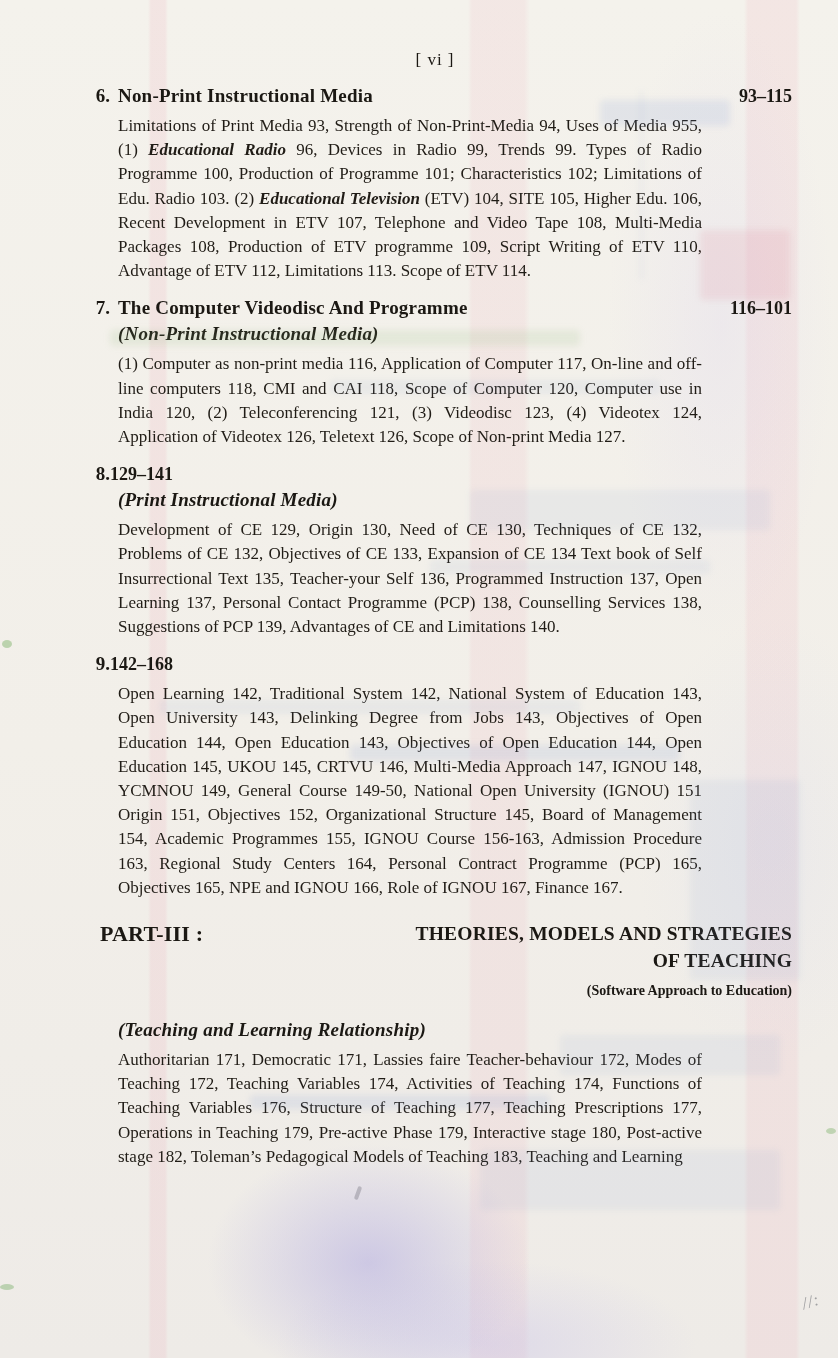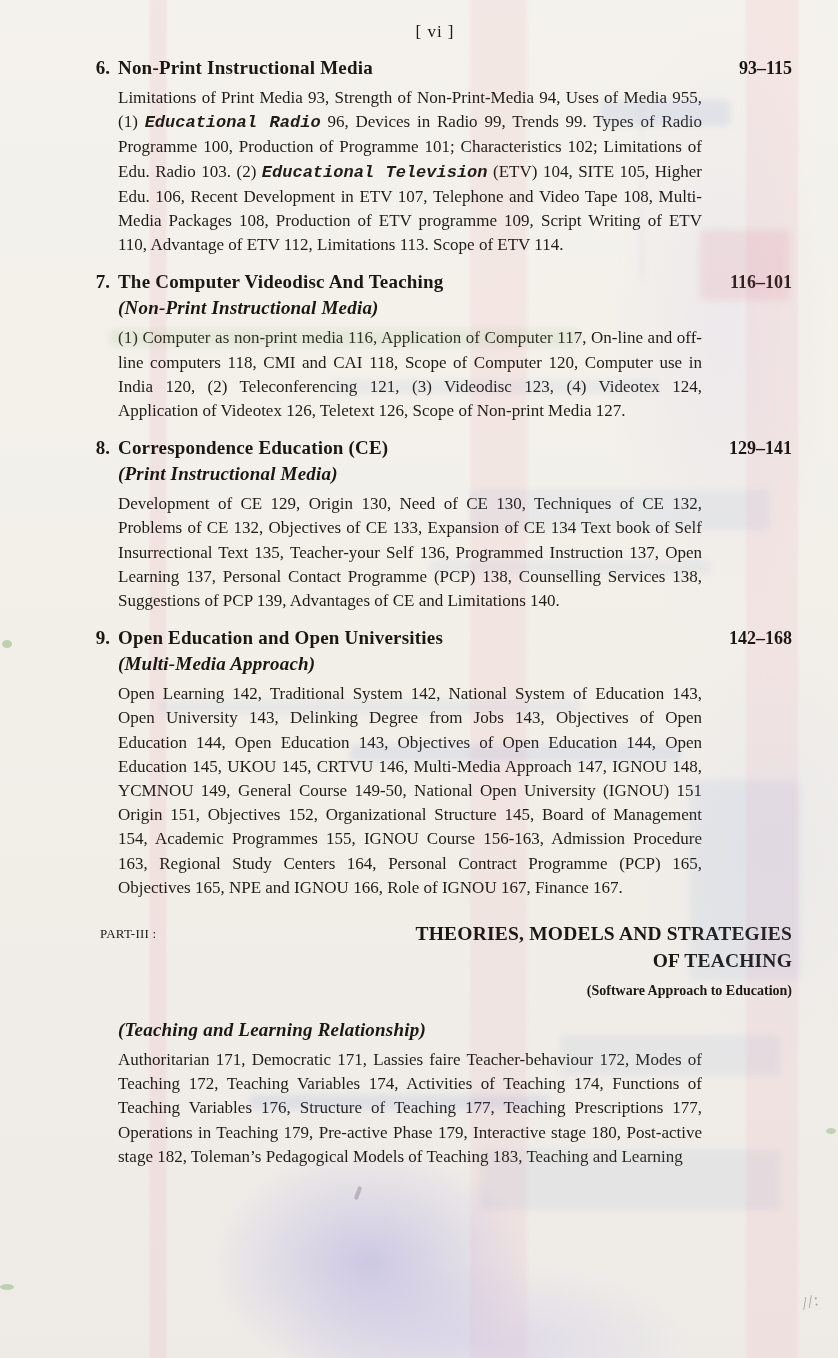--- a/index.html
+++ b/index.html
@@ -6,21 +6,21 @@
   body {
     width: 838px; height: 1358px;
     font-family: "Liberation Serif", "DejaVu Serif", serif;
     background: #efede8;
     overflow: hidden;
   }
   .page {
     position: relative;
     width: 838px; height: 1358px;
     box-sizing: border-box;
-    padding: 22px 46px 0 78px;
+    padding: 50px 46px 0 78px;
     overflow: hidden;
     color: #1b1813;
     background:
       radial-gradient(ellipse 230px 170px at 44% 93%, rgba(172,165,224,0.50), rgba(172,165,224,0) 70%),
       radial-gradient(ellipse 300px 120px at 58% 99%, rgba(190,185,235,0.35), rgba(190,185,235,0) 70%),
       radial-gradient(ellipse 150px 420px at 86% 24%, rgba(215,205,240,0.22), rgba(215,205,240,0) 75%),
       radial-gradient(ellipse 180px 300px at 92% 62%, rgba(205,210,240,0.18), rgba(205,210,240,0) 75%),
       linear-gradient(90deg, rgba(0,0,0,0) 148px, rgba(235,160,178,0.16) 151px, rgba(235,160,178,0.16) 165px, rgba(0,0,0,0) 168px),
       linear-gradient(90deg, rgba(0,0,0,0) 468px, rgba(235,160,178,0.13) 472px, rgba(235,160,178,0.13) 524px, rgba(0,0,0,0) 530px),
       linear-gradient(90deg, rgba(0,0,0,0) 744px, rgba(238,175,188,0.18) 748px, rgba(238,175,188,0.18) 796px, rgba(0,0,0,0) 800px),
@@ -42,24 +42,24 @@
   .entry-num { width: 32px; text-align: right; flex: 0 0 32px; }
   .entry-title { margin-left: 8px; flex: 1 1 auto; letter-spacing: 0.2px; }
   .entry-pages { flex: 0 0 auto; font-size: 18px; }
   .entry-subtitle { font-weight: bold; font-style: italic; font-size: 19px; line-height: 25px; margin: 1px 0 0 40px; letter-spacing: 0.2px; }
   .entry-body {
     margin: 6px 90px 0 40px;
     font-size: 17px; line-height: 24.2px;
     text-align: justify; text-justify: inter-word;
     color: #201c16;
   }
-  .bi { font-weight: bold; font-style: italic; font-family: Liberation Mono, monospace; }
+  .bi { font-weight: bold; font-style: italic; }
 
   .part { display: flex; margin: 20px 0 4px 22px; }
-  .part-label { flex: 0 0 133px; font-weight: normal; font-size: 13px; line-height: 27px; letter-spacing: 0.2px; }
+  .part-label { flex: 0 0 133px; font-weight: bold; font-size: 22px; line-height: 27px; letter-spacing: 0.2px; }
   .part-right { flex: 1 1 auto; text-align: right; }
   .part-title { font-weight: bold; font-size: 19.5px; line-height: 27px; letter-spacing: 0.2px; }
   .part-subtitle { font-weight: bold; font-size: 14px; line-height: 27px; margin-top: 3px; }
 
   .pen-mark {
     position: absolute; right: 18px; bottom: 46px;
     color: #a0a0a2; font-size: 17px; font-style: italic;
     transform: rotate(-18deg); letter-spacing: 1px;
   }
 </style>
@@ -94,44 +94,41 @@
       <span class="entry-num">6.</span>
       <span class="entry-title">Non-Print Instructional Media</span>
       <span class="entry-pages">93–115</span>
     </div>
     <div class="entry-body"><span>Limitations of Print Media 93, Strength of Non-Print-Media 94, Uses of Media 955, (1) </span><span class="bi">Educational Radio</span><span> 96, Devices in Radio 99, Trends 99. Types of Radio Programme 100, Production of Programme 101; Characteristics 102; Limitations of Edu. Radio 103. (2) </span><span class="bi">Educational Television</span><span> (ETV) 104, SITE 105, Higher Edu. 106, Recent Development in ETV 107, Telephone and Video Tape 108, Multi-Media Packages 108, Production of ETV programme 109, Script Writing of ETV 110, Advantage of ETV 112, Limitations 113. Scope of ETV 114.</span></div>
   </div>
 
   <div class="entry">
     <div class="entry-head">
       <span class="entry-num">7.</span>
-      <span class="entry-title">The Computer Videodisc And Teaching</span>
+      <span class="entry-title">The Computer Videodisc And Programme</span>
       <span class="entry-pages">116–101</span>
     </div>
     <div class="entry-subtitle">(Non-Print Instructional Media)</div>
     <div class="entry-body"><span>(1) Computer as non-print media 116, Application of Computer 117, On-line and off-line computers 118, CMI and CAI 118, Scope of Computer 120, Computer use in India 120, (2) Teleconferencing 121, (3) Videodisc 123, (4) Videotex 124, Application of Videotex 126, Teletext 126, Scope of Non-print Media 127.</span></div>
   </div>
 
   <div class="entry">
     <div class="entry-head">
       <span class="entry-num">8.</span>
-      <span class="entry-title">Correspondence Education (CE)</span>
       <span class="entry-pages">129–141</span>
     </div>
     <div class="entry-subtitle">(Print Instructional Media)</div>
     <div class="entry-body"><span>Development of CE 129, Origin 130, Need of CE 130, Techniques of CE 132, Problems of CE 132, Objectives of CE 133, Expansion of CE 134 Text book of Self Insurrectional Text 135, Teacher-your Self 136, Programmed Instruction 137, Open Learning 137, Personal Contact Programme (PCP) 138, Counselling Services 138, Suggestions of PCP 139, Advantages of CE and Limitations 140.</span></div>
   </div>
 
   <div class="entry">
     <div class="entry-head">
       <span class="entry-num">9.</span>
-      <span class="entry-title">Open Education and Open Universities</span>
       <span class="entry-pages">142–168</span>
     </div>
-    <div class="entry-subtitle">(Multi-Media Approach)</div>
     <div class="entry-body"><span>Open Learning 142, Traditional System 142, National System of Education 143, Open University 143, Delinking Degree from Jobs 143, Objectives of Open Education 144, Open Education 143, Objectives of Open Education 144, Open Education 145, UKOU 145, CRTVU 146, Multi-Media Approach 147, IGNOU 148, YCMNOU 149, General Course 149-50, National Open University (IGNOU) 151 Origin 151, Objectives 152, Organizational Structure 145, Board of Management 154, Academic Programmes 155, IGNOU Course 156-163, Admission Procedure 163, Regional Study Centers 164, Personal Contract Programme (PCP) 165, Objectives 165, NPE and IGNOU 166, Role of IGNOU 167, Finance 167.</span></div>
   </div>
 
   <div class="part">
     <div class="part-label">PART-III :</div>
     <div class="part-right">
       <div class="part-title">THEORIES, MODELS AND STRATEGIES</div>
       <div class="part-title">OF TEACHING</div>
       <div class="part-subtitle">(Software Approach to Education)</div>
     </div>

